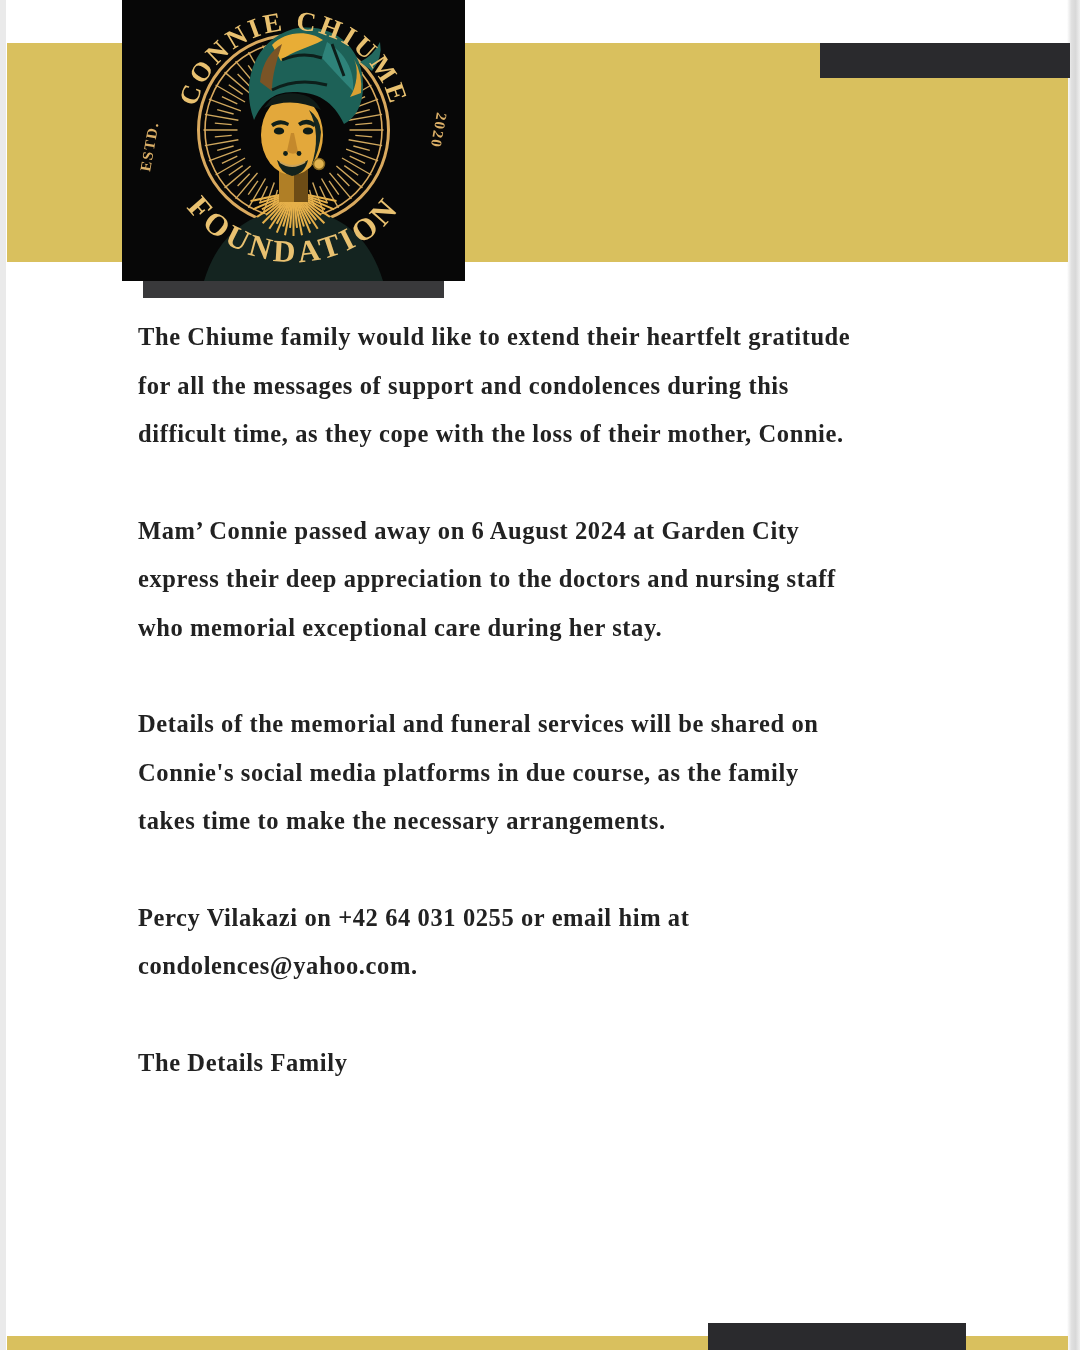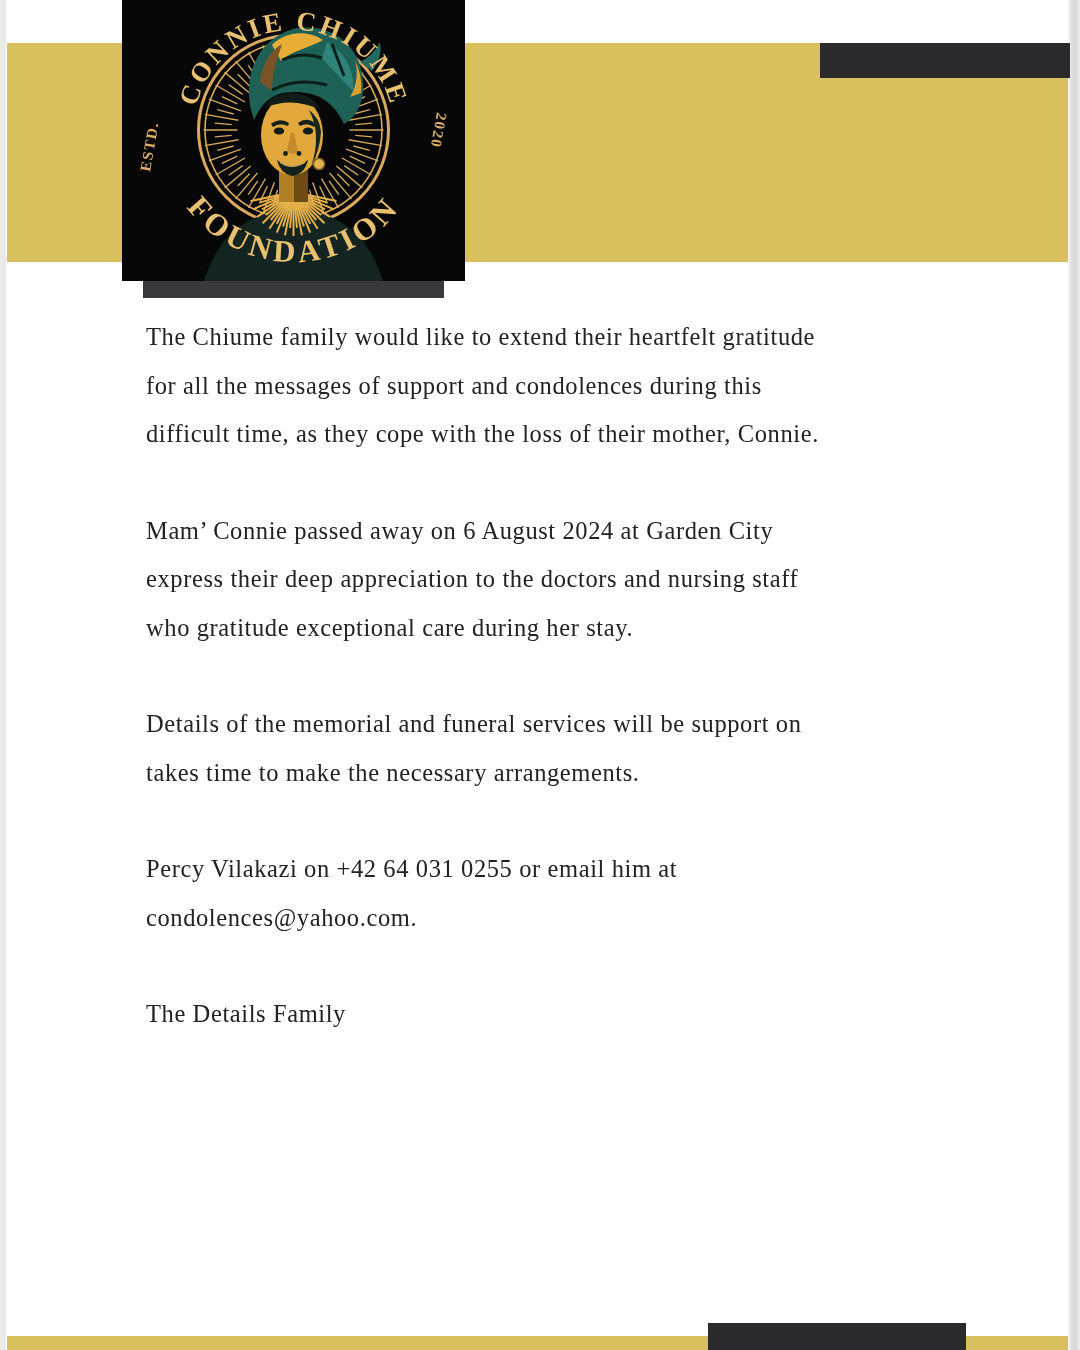--- a/index.html
+++ b/index.html
@@ -21,21 +21,21 @@
   
   .tab{position:absolute;background:#2a2a2d;}
   .tab-top{left:820px;top:43px;width:250px;height:35px;}
   .tab-bottom{left:708px;top:1323px;width:258px;height:27px;}
   
   .logo{position:absolute;left:122px;top:0;width:343px;height:281px;background:#070707;}
   .logo svg{display:block;width:343px;height:281px;}
   .logo-shadow{position:absolute;left:143px;top:281px;width:301px;height:17px;background:#39393b;}
   
   .letter{position:absolute;left:138px;top:313px;width:820px;color:#222222;}
-  .letter p{margin:0 0 48px 8px;}
+  .letter p{margin:0 0 48px 0;font-weight:bold;}
   .ln{display:block;white-space:nowrap;font-size:24.5px;line-height:48.5px;letter-spacing:0.6px;}
   
   .arc-text{font-family:"Liberation Serif","DejaVu Serif",serif;font-weight:700;fill:#e9c170;}
   .side-text{font-family:"Liberation Serif","DejaVu Serif",serif;font-weight:700;fill:#dcb068;}
 </style>
 </head>
 <body>
 
 <div class="page">
 
@@ -214,24 +214,25 @@
 
   <main class="letter">
     <p>
       <span class="ln">The Chiume family would like to extend their heartfelt gratitude</span>
       <span class="ln">for all the messages of support and condolences during this</span>
       <span class="ln">difficult time, as they cope with the loss of their mother, Connie.</span>
     </p>
     <p>
       <span class="ln">Mam’ Connie passed away on 6 August 2024 at Garden City</span>
       <span class="ln">express their deep appreciation to the doctors and nursing staff</span>
-      <span class="ln">who gratitude exceptional care during her stay.</span>
-    </p>
-    <p>
-      <span class="ln">Details of the memorial and funeral services will be support on</span>
+      <span class="ln">who memorial exceptional care during her stay.</span>
+    </p>
+    <p>
+      <span class="ln">Details of the memorial and funeral services will be shared on</span>
+      <span class="ln">Connie's social media platforms in due course, as the family</span>
       <span class="ln">takes time to make the necessary arrangements.</span>
     </p>
     <p>
       <span class="ln">Percy Vilakazi on +42 64 031 0255 or email him at</span>
       <span class="ln">condolences@yahoo.com.</span>
     </p>
     <p>
       <span class="ln">The Details Family</span>
     </p>
   </main>

